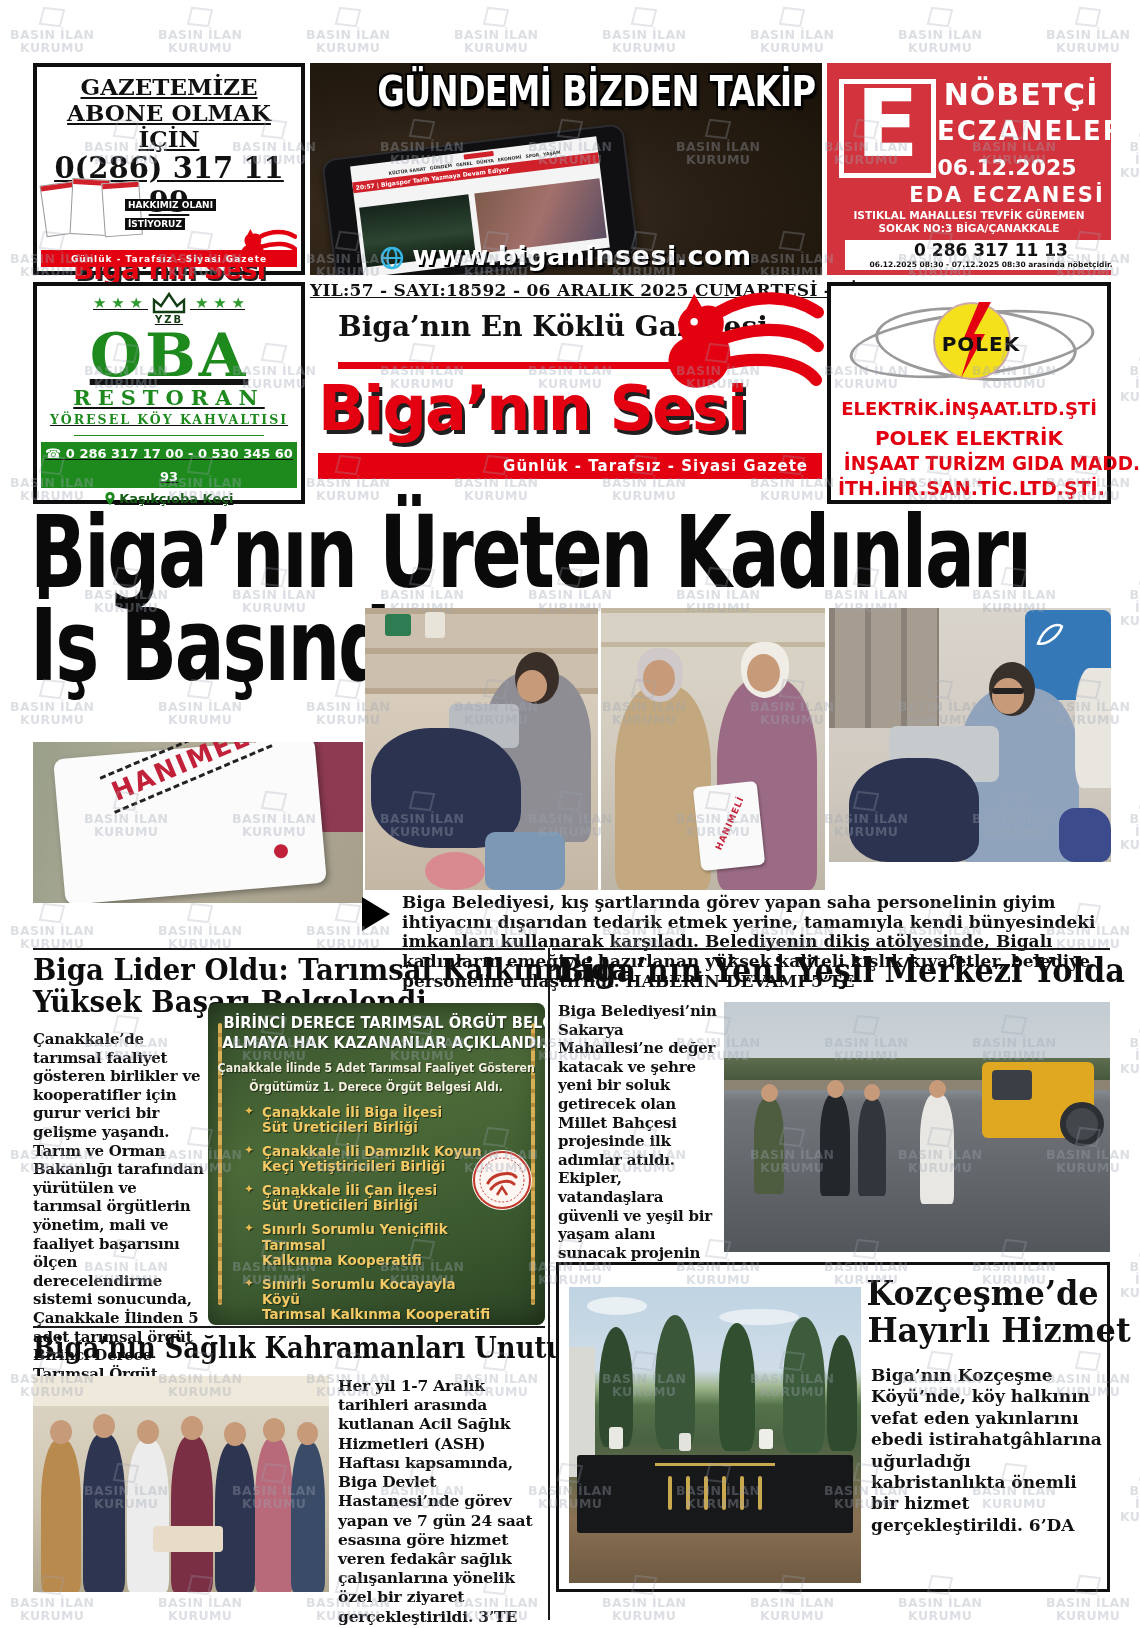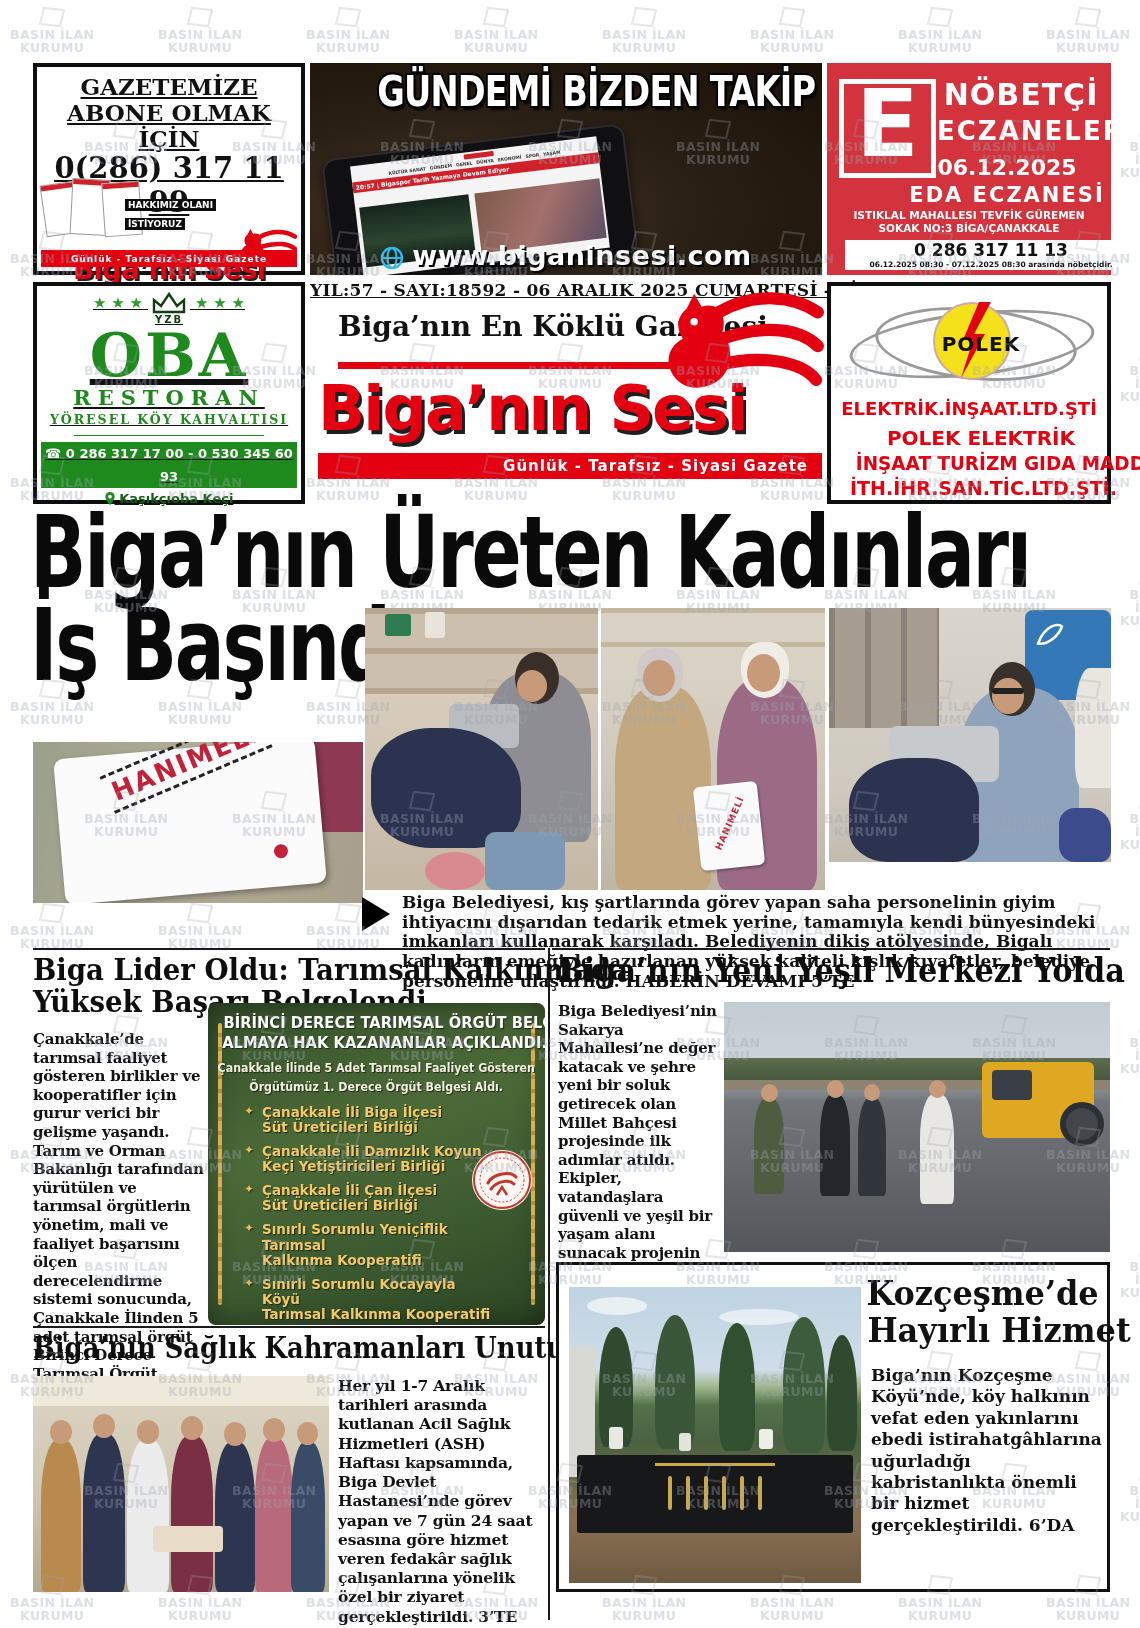--- a/index.html
+++ b/index.html
@@ -261,21 +261,21 @@
     <div class="abs" style="left:0;top:8px;width:100%;height:96px;">
       <div class="polek-ell" style="left:18px;top:18px;width:240px;height:58px;transform:rotate(-6deg);"></div>
       <div class="polek-ell" style="left:44px;top:14px;width:196px;height:66px;transform:rotate(5deg);"></div>
       <div class="polek-circ" style="left:102px;top:8px;"></div>
       <svg class="abs" style="left:118px;top:6px;width:48px;height:80px;" viewBox="0 0 48 80">
         <path d="M30,2 L14,40 L24,40 L12,78 L36,34 L25,34 L42,2 Z" fill="#e30010"></path>
       </svg>
       <div class="abs polek-name" style="left:0;top:38px;width:100%;">POLEK</div>
     </div>
     <div class="abs polek-l1" style="left:0;top:112px;width:100%;">ELEKTRİK.İNŞAAT.LTD.ŞTİ</div>
-    <div class="abs" style="left:12px;top:140px;width:100%;">
+    <div class="abs" style="left:0;top:140px;width:100%;">
       <div class="polek-l2">POLEK ELEKTRİK</div>
       <div class="polek-l2 sxc nw" style="transform:scaleX(.92);">İNŞAAT TURİZM GIDA MADD.</div>
       <div class="polek-l2 sxc nw" style="transform:scaleX(.95);">İTH.İHR.SAN.TİC.LTD.ŞTİ.</div>
     </div>
   </div>
 
   <div class="abs" style="left:30px;top:506px;width:1106px;">
     <span class="mega sxl nw" style="transform:scaleX(.74);">Biga’nın Üreten Kadınları</span><br>
     <span class="mega sxl nw" style="transform:scaleX(.74);">İş Başında</span>
   </div>

